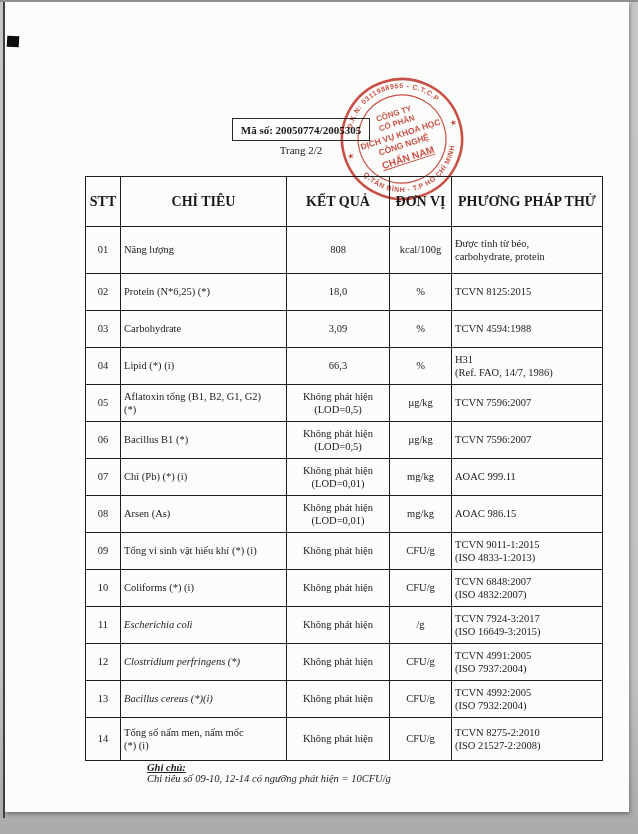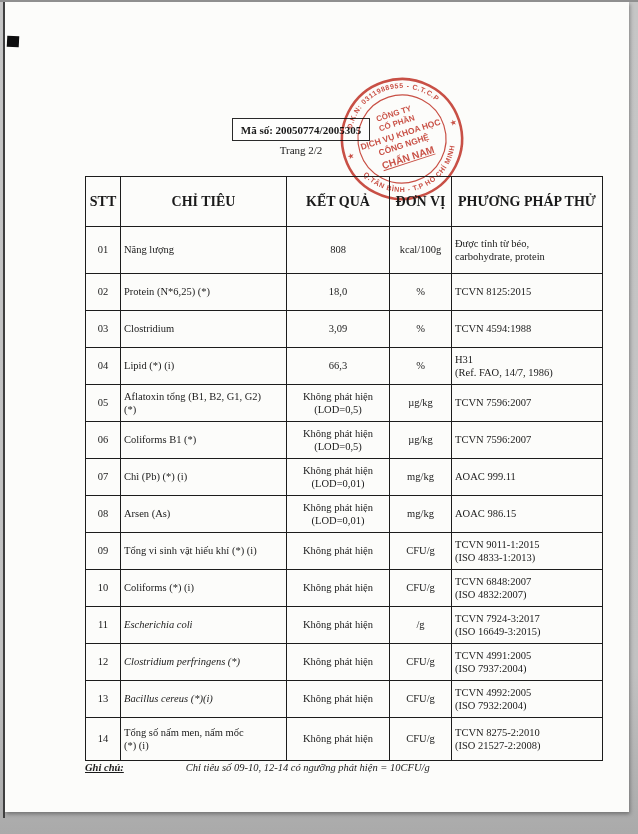--- a/index.html
+++ b/index.html
@@ -45,21 +45,21 @@
   .tbl tbody tr.r14 { height:43px; }
   .c-stt { text-align:center; }
   .c-ct  { text-align:left; padding-left:6px; white-space:pre-line;margin-left:22px; }
   .c-kq  { text-align:center; white-space:pre-line; }
   .c-dv  { text-align:center; }
   .c-pp  { text-align:left; padding-left:5px; white-space:pre-line;margin-left:20px; }
   .sci   { font-style:italic; }
 
   
   .notes { position:absolute; left:85px; top:762px; width:517px; font-size:10.5px;
-           font-style:italic; display:flex; align-items:baseline; }
+           font-style:italic; display:flex; align-items:baseline;flex-direction:column; }
   .ghi-chu { font-weight:bold; text-decoration:underline; }
   .note-text { margin-left:62px; }
 </style>
 </head>
 <body>
 
 <div class="viewport">
   <div class="page"></div>
   <div class="edge-left"></div>
   <div class="top-line"></div>
@@ -120,21 +120,21 @@
       </tr>
       <tr>
         <td class="c-stt">02</td>
         <td class="c-ct">Protein (N*6,25) (*)</td>
         <td class="c-kq">18,0</td>
         <td class="c-dv">%</td>
         <td class="c-pp">TCVN 8125:2015</td>
       </tr>
       <tr>
         <td class="c-stt">03</td>
-        <td class="c-ct">Clostridium</td>
+        <td class="c-ct">Carbohydrate</td>
         <td class="c-kq">3,09</td>
         <td class="c-dv">%</td>
         <td class="c-pp">TCVN 4594:1988</td>
       </tr>
       <tr>
         <td class="c-stt">04</td>
         <td class="c-ct">Lipid (*) (i)</td>
         <td class="c-kq">66,3</td>
         <td class="c-dv">%</td>
         <td class="c-pp">H31
@@ -144,21 +144,21 @@
         <td class="c-stt">05</td>
         <td class="c-ct">Aflatoxin tổng (B1, B2, G1, G2)
 (*)</td>
         <td class="c-kq">Không phát hiện
 (LOD=0,5)</td>
         <td class="c-dv">µg/kg</td>
         <td class="c-pp">TCVN 7596:2007</td>
       </tr>
       <tr>
         <td class="c-stt">06</td>
-        <td class="c-ct">Coliforms B1 (*)</td>
+        <td class="c-ct">Bacillus B1 (*)</td>
         <td class="c-kq">Không phát hiện
 (LOD=0,5)</td>
         <td class="c-dv">µg/kg</td>
         <td class="c-pp">TCVN 7596:2007</td>
       </tr>
       <tr>
         <td class="c-stt">07</td>
         <td class="c-ct">Chì (Pb) (*) (i)</td>
         <td class="c-kq">Không phát hiện
 (LOD=0,01)</td>

